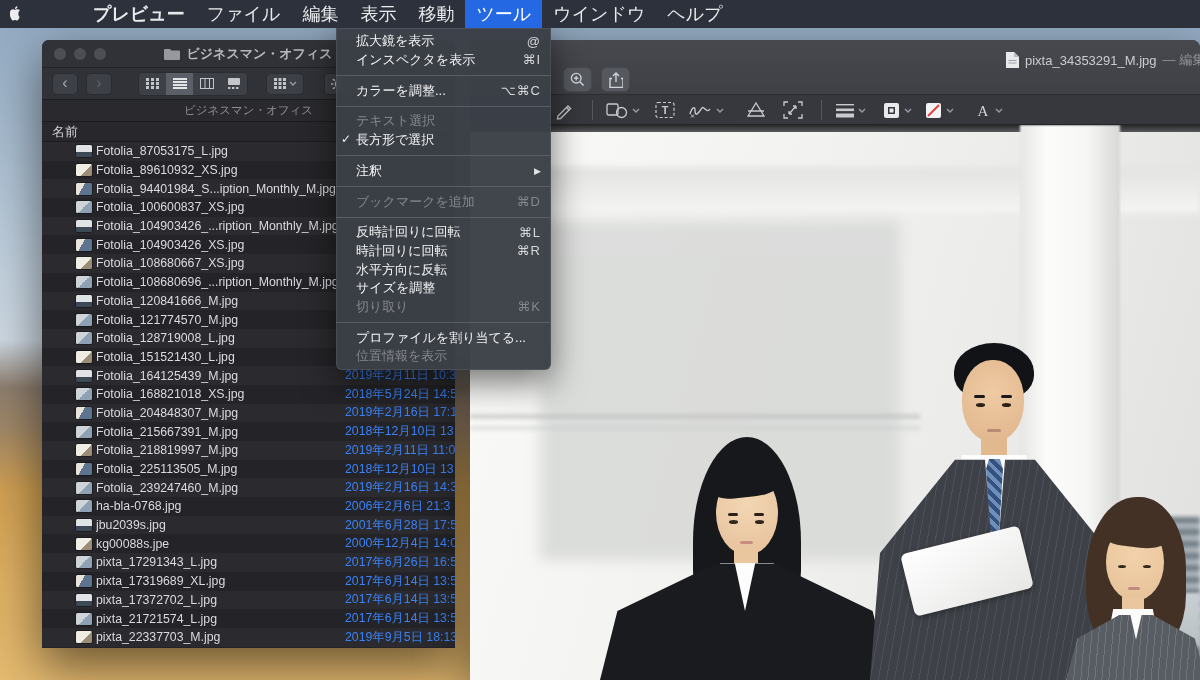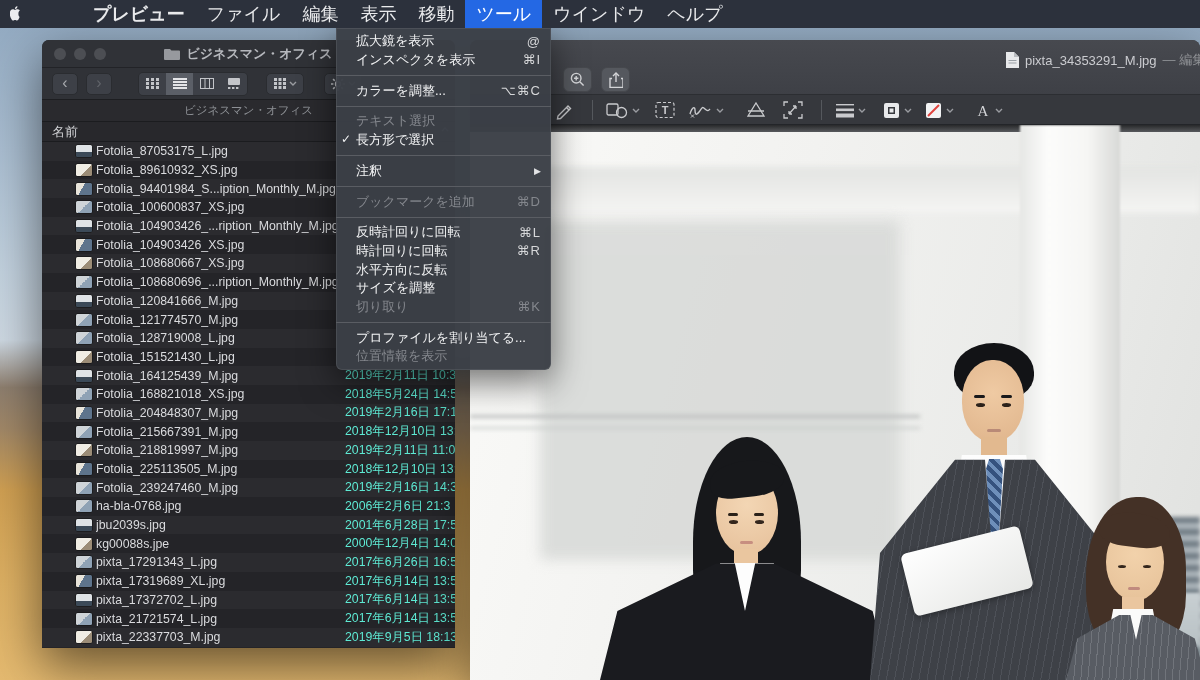--- a/index.html
+++ b/index.html
@@ -65,21 +65,21 @@
   .f-list { position:absolute; top:102px; left:0; right:0; bottom:0; overflow:hidden; }
   .frow { position:relative; height:18.7px; display:flex; align-items:center; font-size:12.3px; color:#dadbde; }
   .frow:nth-child(odd) { background:#2b2b2f; }
   .frow:nth-child(even){ background:#242428; }
   .thumb { width:16px; height:12px; margin-left:34px; border-radius:1.5px; flex:0 0 auto;
     background:linear-gradient(135deg,#cfd4d8 0 50%,#8fa2b5 50% 100%); box-shadow:0 0 0 .5px #111; }
   .frow:nth-child(3n) .thumb { background:linear-gradient(120deg,#e8e4da 0 40%,#5e748c 40% 100%); }
   .frow:nth-child(4n+1) .thumb { background:linear-gradient(180deg,#dfe3e6 0 55%,#3c4a58 55% 100%); }
   .frow:nth-child(5n+2) .thumb { background:linear-gradient(135deg,#f0ede4 0 60%,#9c8d77 60% 100%); }
   .fname { margin-left:4px; white-space:nowrap; overflow:hidden; }
-  .fdate { position:absolute; left:303px; white-space:nowrap; color:#5eead4; }
+  .fdate { position:absolute; left:303px; white-space:nowrap; color:#3b82f6; }
 
   
   .preview { left:470px; width:730px; height:640px; border-radius:8px 8px 0 0;
     background:#3b3d42; z-index:20; overflow:hidden; }
   .p-titlebar { position:relative; height:55px; background:linear-gradient(#47494f,#3e4046);
     border-bottom:1px solid #2c2e32; }
   .p-title { position:absolute; left:536px; top:11px; display:flex; align-items:center; gap:6px;
     color:#cbccd0; font-size:13px; white-space:nowrap; }
   .p-title .edited { color:#8f9195; }
   .p-btn { position:absolute; top:27px; width:29px; height:25px; border-radius:6px;

